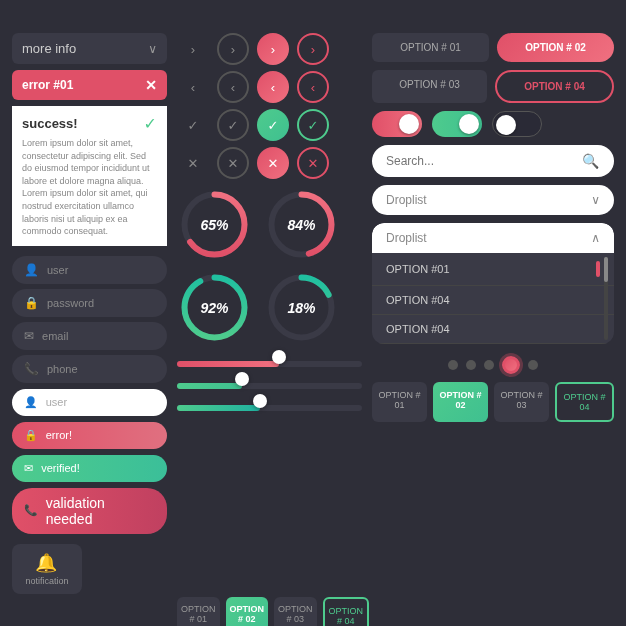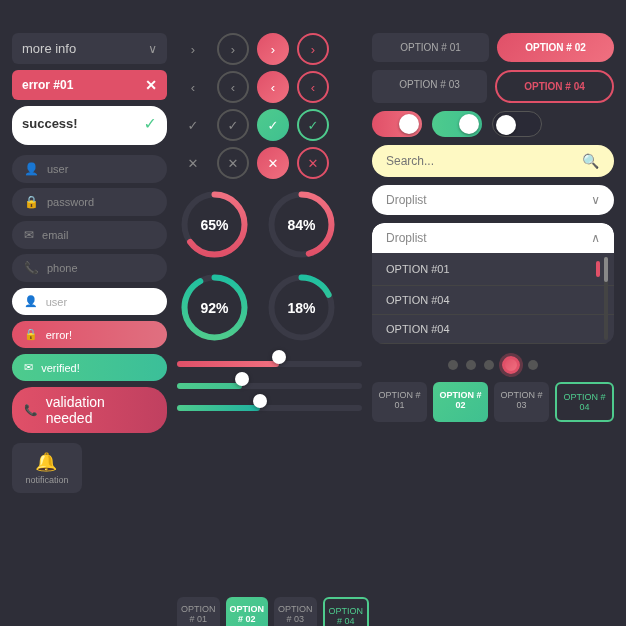--- a/index.html
+++ b/index.html
@@ -51,21 +51,21 @@
       align-items: center;
       justify-content: space-between;
       font-size: 12px;
       color: #fff;
       font-weight: bold;
     }
     .error-bar .x-icon { font-size: 14px; cursor: pointer; }
 
     .success-card {
       background: #fff;
-      border-radius: 16px;
+      border-radius: 0;
       padding: 8px 10px;
       color: #333;
     }
     .success-card .success-header {
       display: flex;
       justify-content: space-between;
       align-items: center;
       margin-bottom: 4px;
     }
     .success-card .success-title { font-size: 13px; font-weight: bold; color: #333; }
@@ -186,20 +186,21 @@
     .icon-btn-green-outline { background: none; border: 2px solid #4ecb8d; color: #4ecb8d; }
 
     .icon-btn-x-flat { background: none; color: #888; }
     .icon-btn-x-outline { background: none; border: 2px solid #555; color: #888; }
     .icon-btn-x-red-fill { background: linear-gradient(135deg, #e05068, #f07080); color: #fff; border: none; }
     .icon-btn-x-red-outline { background: none; border: 2px solid #e05068; color: #e05068; }
     .progress-circle {
       position: relative;
       width: 75px;
       height: 75px;
+      font-style: italic;
     }
     .progress-circle svg {
       transform: rotate(-90deg);
     }
     .progress-circle .pct-label {
       position: absolute;
       top: 50%; left: 50%;
       transform: translate(-50%, -50%);
       font-size: 14px;
       font-weight: bold;
@@ -342,21 +343,21 @@
       height: 20px;
       background: #fff;
       border-radius: 50%;
       box-shadow: 0 1px 3px rgba(0,0,0,0.4);
     }
     .knob-left { left: 3px; }
     .knob-right { right: 3px; }
 
     
     .search-bar {
-      background: #fef9c3;
+      background: #ffffff;
       border-radius: 20px;
       padding: 8px 14px;
       display: flex;
       align-items: center;
       justify-content: space-between;
     }
     .search-bar input {
       border: none;
       outline: none;
       font-size: 12px;
@@ -490,20 +491,21 @@
     <div class="error-bar">
       <span>error #01</span>
       <span class="x-icon">✕</span>
     </div>
 
     <div class="success-card">
       <div class="success-header">
         <span class="success-title">success!</span>
         <span class="check-green">✓</span>
       </div>
+      <p class="success-text">Lorem ipsum dolor sit amet, consectetur adipiscing elit. Sed do eiusmod tempor incididunt ut labore et dolore magna aliqua. Lorem ipsum dolor sit amet, qui nostrud exercitation ullamco laboris nisi ut aliquip ex ea commodo consequat.</p>
     </div>
 
     <div class="input-group">
       <div class="input-row">
         <span class="icon">👤</span>
         <span>user</span>
       </div>
       <div class="input-row">
         <span class="icon">🔒</span>
         <span>password</span>

